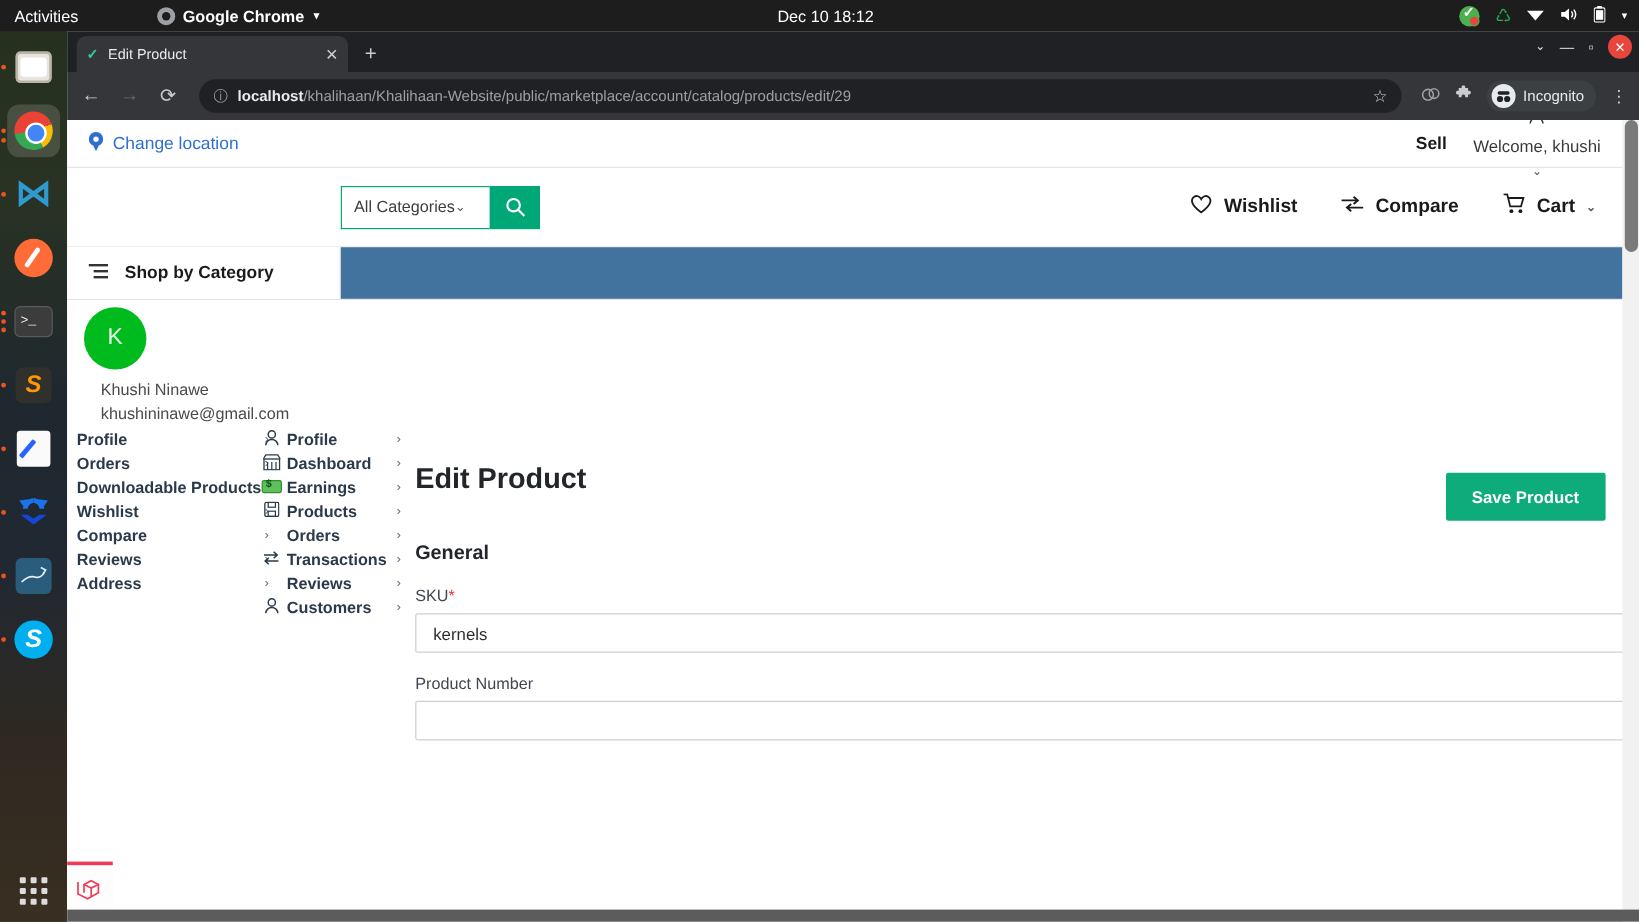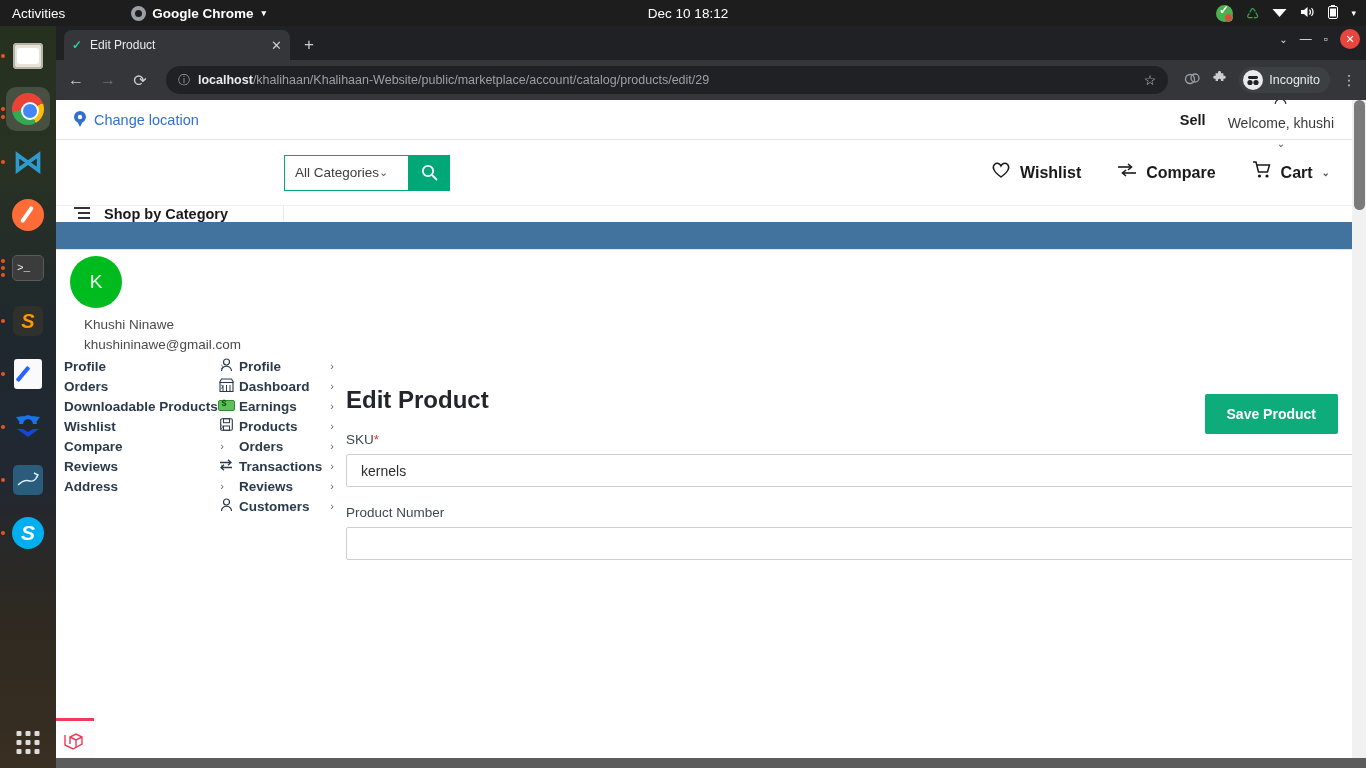--- a/index.html
+++ b/index.html
@@ -195,21 +195,21 @@
   .cam-icon::after { content:""; position:absolute; left:6px; top:4px; width:7px; height:7px; border-radius:50%; background:#fff;}
   .search-btn {
     width: 42px; background: #00a878; display: flex; align-items: center; justify-content: center;
     color: #fff; font-size: 17px; cursor: pointer;
   }
   .nav-right { margin-left: auto; display: flex; align-items: center; gap: 36px; padding-right: 22px; }
   .nav-right-item { display: flex; align-items: center; gap: 9px; font-size: 16px; font-weight: bold; color: #1a1a1a; cursor: pointer; }
   .nri-icon { font-size: 17px; font-weight: normal; }
 
   
-  .cat-bar { height: 44px; display: flex; align-items: stretch; border-bottom: 1px solid #e4e4e4; width: 1296px; flex-direction: column; }
+  .cat-bar { height: 44px; display: flex; align-items: stretch; border-bottom: 1px solid #e4e4e4; width: 1296px; }
   .shop-by-cat {
     width: 228px; display: flex; align-items: center; gap: 14px;
     padding-left: 18px; font-weight: bold; font-size: 14.5px; color: #1a1a1a;
     background: #fff; border-right: 1px solid #e9e9e9; cursor: pointer;
   }
   .list-icon { display:inline-block; width:16px; }
   .list-icon i { display:block; height:2px; background:#333; margin-bottom:3px; }
   .list-icon i:nth-child(1){ width:16px;}
   .list-icon i:nth-child(2){ width:12px; margin-left:4px;}
   .list-icon i:nth-child(3){ width:12px; margin-left:4px;}
@@ -602,20 +602,21 @@
               </svg></span>
           <span class="mr-label">Customers</span>
           <span class="mr-chev">›</span>
         </div>
       </div>
     </div>
 
     <div class="content">
       <div class="page-title">Edit Product</div>
       <button class="save-btn">Save Product</button>
+      <div class="sec-title">General</div>
 
       <div class="fld-label"><span>SKU</span><span class="req-star">*</span></div>
       <input class="fld-input" type="text" value="kernels" style="">
 
       <div class="fld-label">Product Number</div>
       <input class="fld-input" type="text" value="" style="">
     </div>
 
     <div id="page-scroll-track">
       <div id="page-scroll-thumb"></div>

